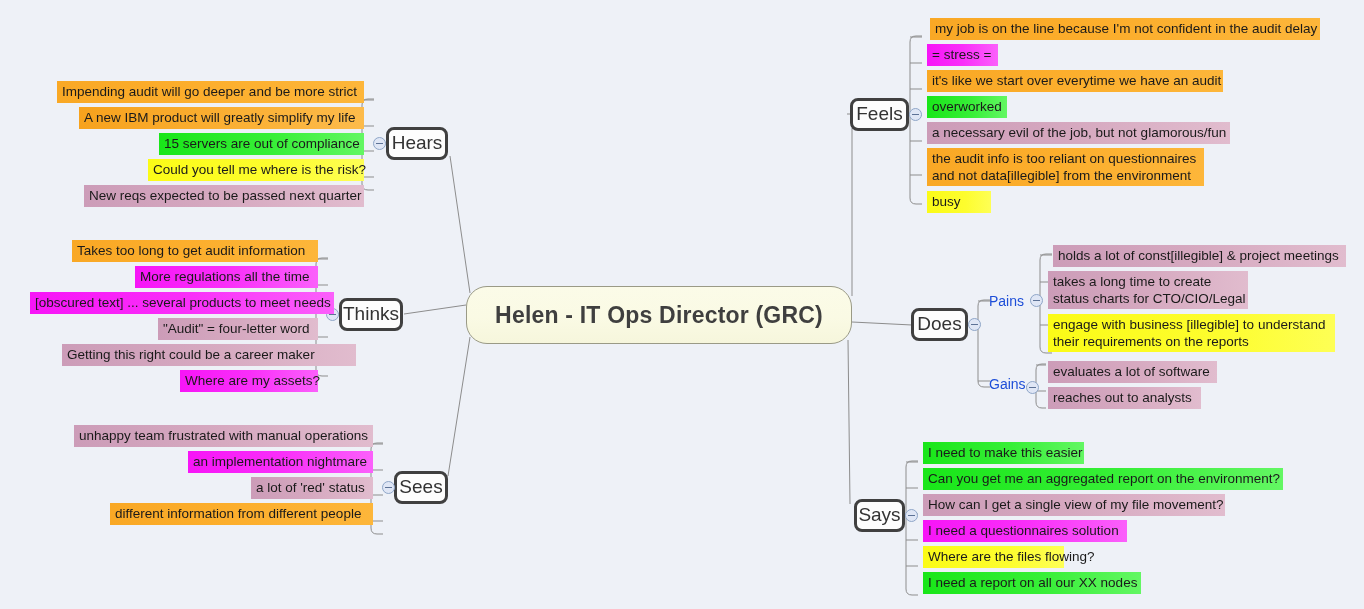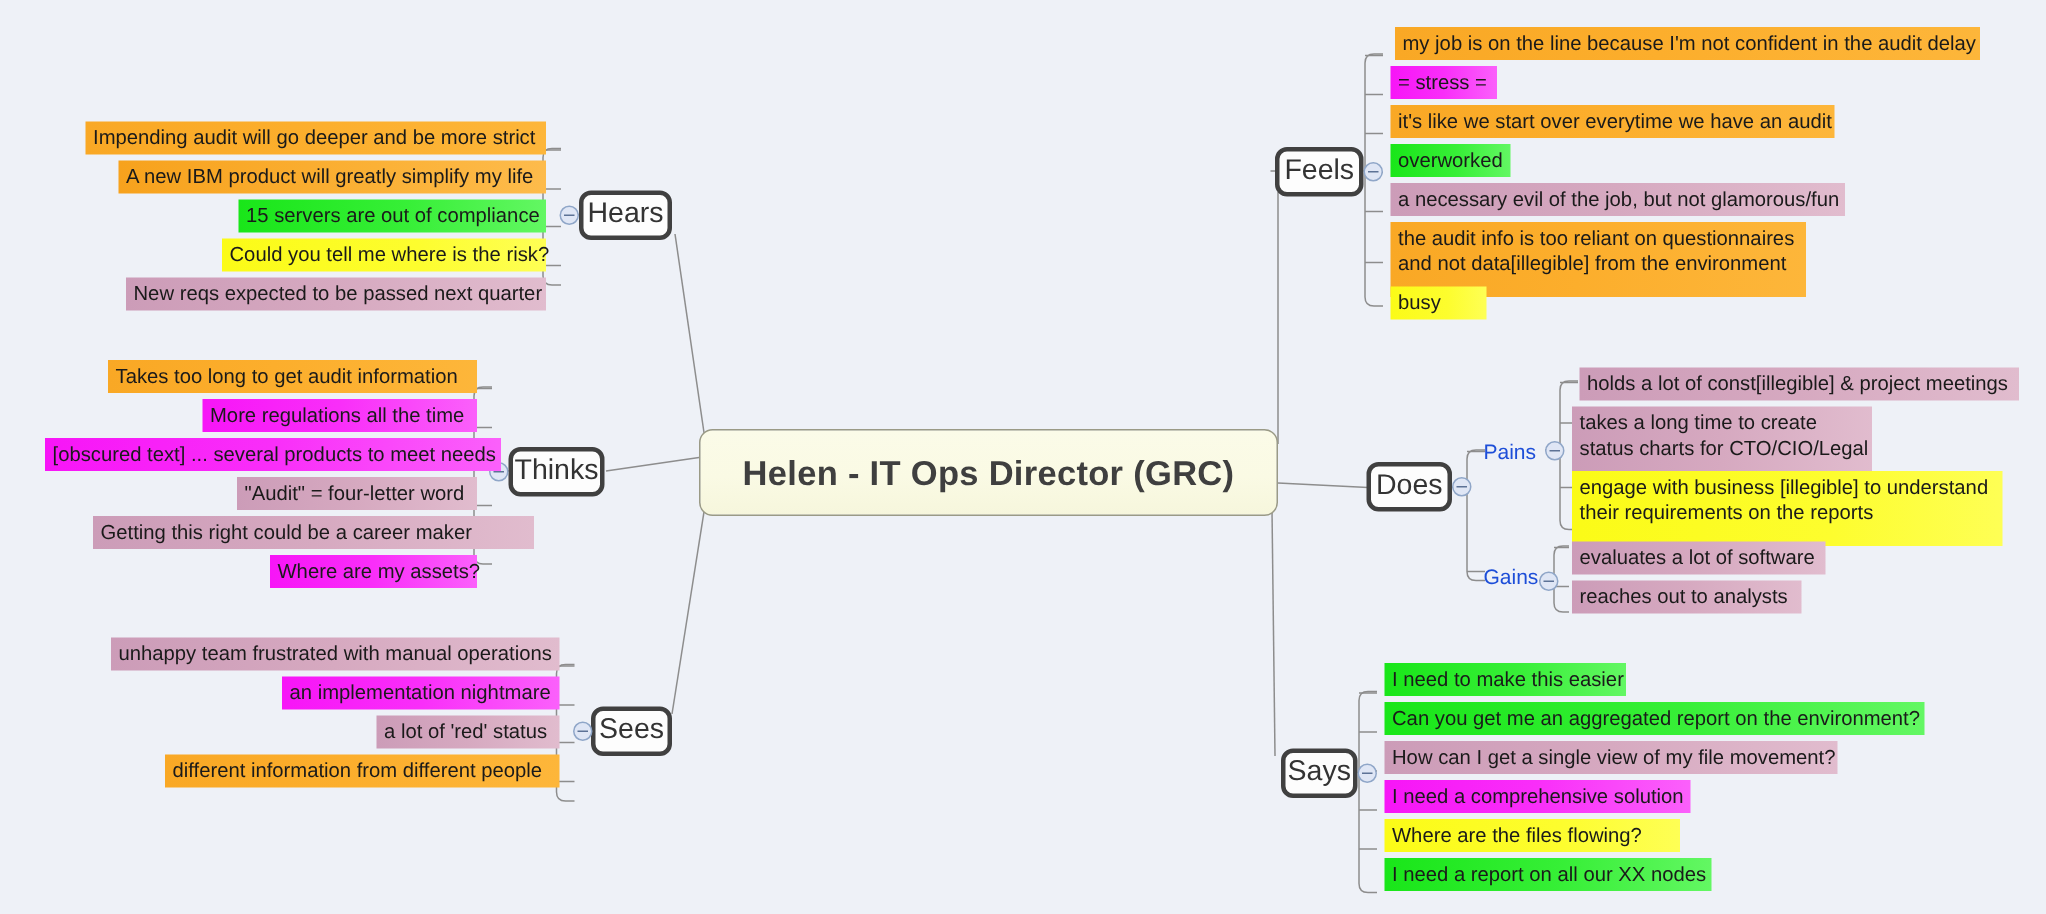--- a/index.html
+++ b/index.html
@@ -20,21 +20,21 @@
     pointer-events: none;
   }
   
   .central {
     position: absolute;
     left: 466px; top: 286px;
     width: 386px; height: 58px;
     box-sizing: border-box;
     background: linear-gradient(to bottom, #fbfbe8 0%, #fafae4 55%, #f6f6dc 100%);
     border: 1px solid #9a9a86;
-    border-radius: 9px;
+    border-radius: 21px;
     display: flex; align-items: center; justify-content: center;
     font-size: 23px; font-weight: bold; color: #3f3f3f;
     letter-spacing: .2px;
   }
   
   .branch {
     position: absolute;
     box-sizing: border-box;
     background: #fdfdfd;
     border: 3px solid #404040;
@@ -61,21 +61,21 @@
   
   .leaf {
     position: absolute;
     font-size: 13.5px;
     color: #1a1a1a;
     white-space: pre;
     line-height: 17px;
     padding: 2px 5px 3px 5px;
     box-sizing: border-box;
   }
-  .leaf.two-line { line-height: 17px; padding-bottom: 14px; }
+  .leaf.two-line { line-height: 17px; padding-bottom: 2px; }
 
   .hl-orange  { background: linear-gradient(to right, #f9a825 0%, #fcae2c 45%, #fdb63a 100%); }
   .hl-orange2 { background: linear-gradient(to right, #f7a21d 0%, #fbb136 60%, #fdbb4b 100%); }
   .hl-green   { background: linear-gradient(to right, #19e619 0%, #37ef37 55%, #63f763 100%); }
   .hl-yellow  { background: linear-gradient(to right, #fbfb17 0%, #fdfd2e 60%, #feff55 100%); }
   .hl-mauve   { background: linear-gradient(to right, #cc9cb8 0%, #d6a9c0 50%, #e1bcce 100%); }
   .hl-magenta { background: linear-gradient(to right, #f715f7 0%, #f92ef9 50%, #fb60fb 100%); }
 
   .pg-label {
     position: absolute;
@@ -226,17 +226,17 @@
   <div class="leaf hl-mauve" style="left:1048px; top:387px; width:153px;">reaches out to analysts</div>
 
   <div class="branch" style="left:854px; top:499px; width:51px; height:33px;">
     <span>Says</span>
   </div>
   <div class="toggle" style="left:905px; top:509px;"></div>
 
   <div class="leaf hl-green" style="left:923px; top:442px; width:161px;">I need to make this easier</div>
   <div class="leaf hl-green" style="left:923px; top:468px; width:360px;">Can you get me an aggregated report on the environment?</div>
   <div class="leaf hl-mauve" style="left:923px; top:494px; width:302px;">How can I get a single view of my file movement?</div>
-  <div class="leaf hl-magenta" style="left:923px; top:520px; width:204px;">I need a comprehensive solution</div>
-  <div class="leaf hl-yellow" style="left:923px; top:546px; width:197px;">Where are the files flowing?</div>
+  <div class="leaf hl-magenta" style="left:923px; top:520px; width:204px;">I need a questionnaires solution</div>
+  <div class="leaf hl-yellow" style="left:923px; top:546px; width:141px;">Where are the files flowing?</div>
   <div class="leaf hl-green" style="left:923px; top:572px; width:218px;">I need a report on all our XX nodes</div>
 
 </div>
 
 </body></html>

